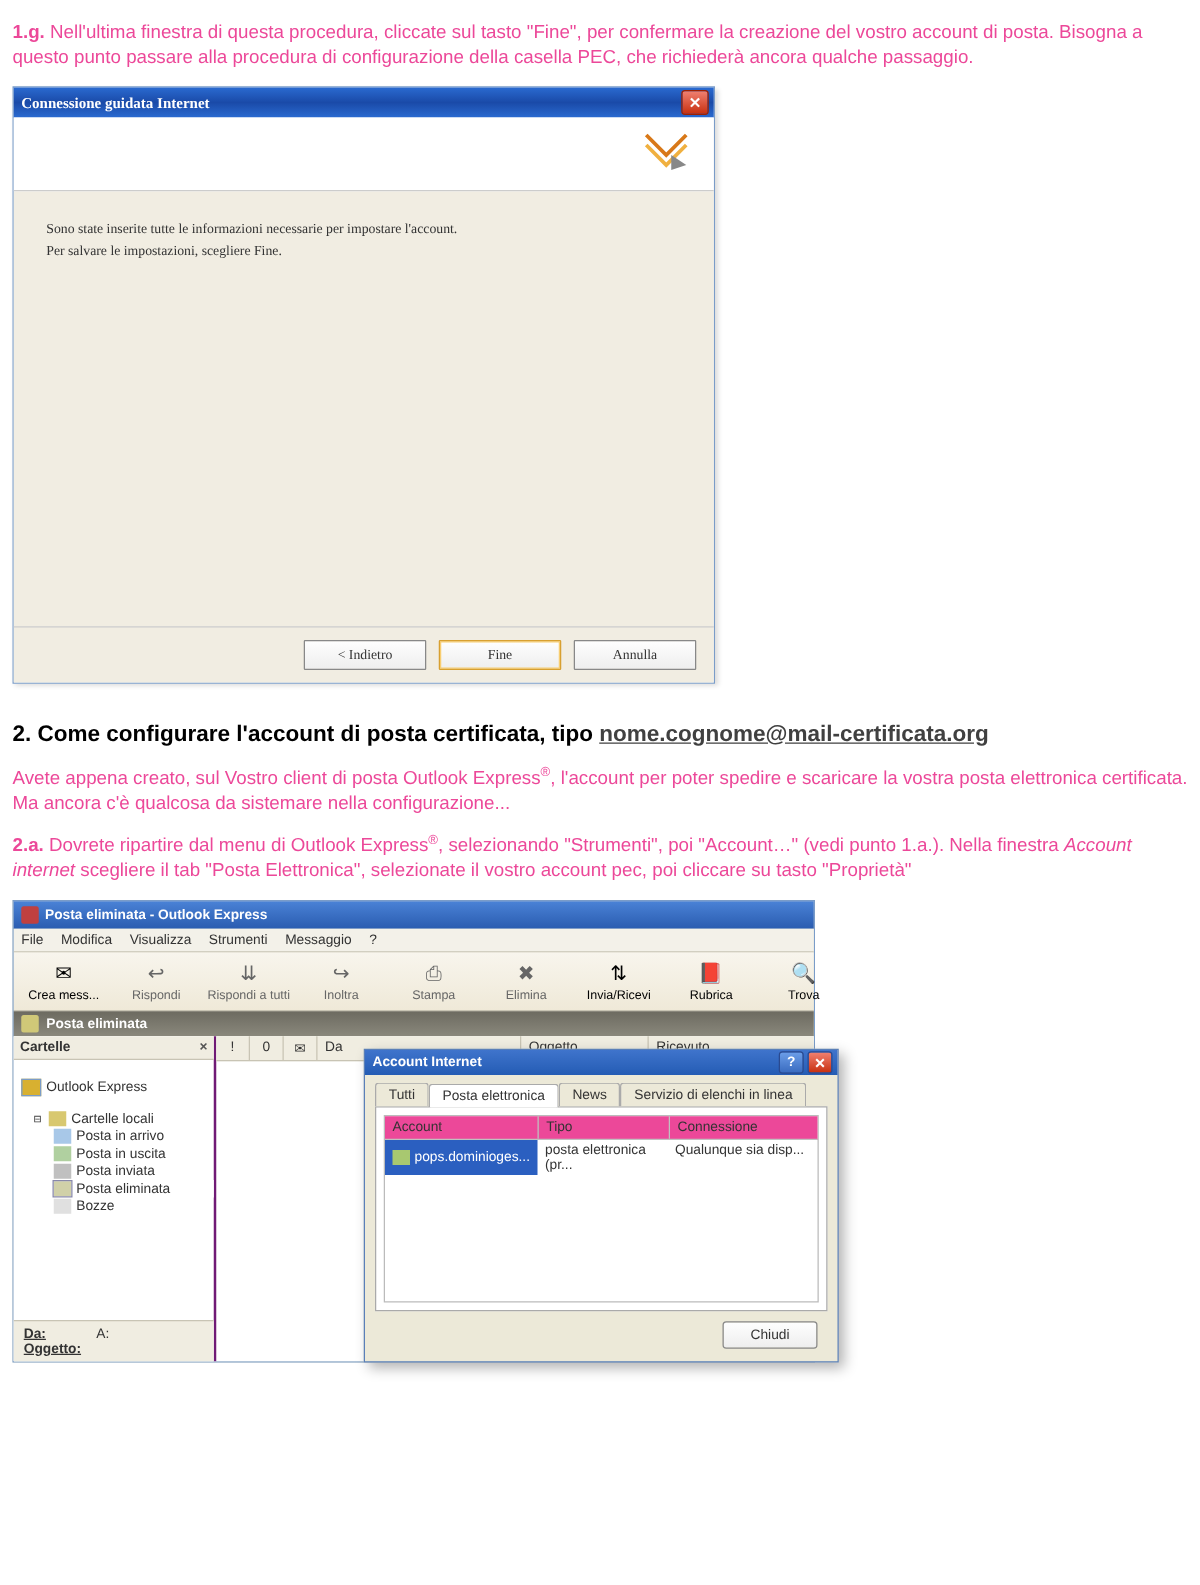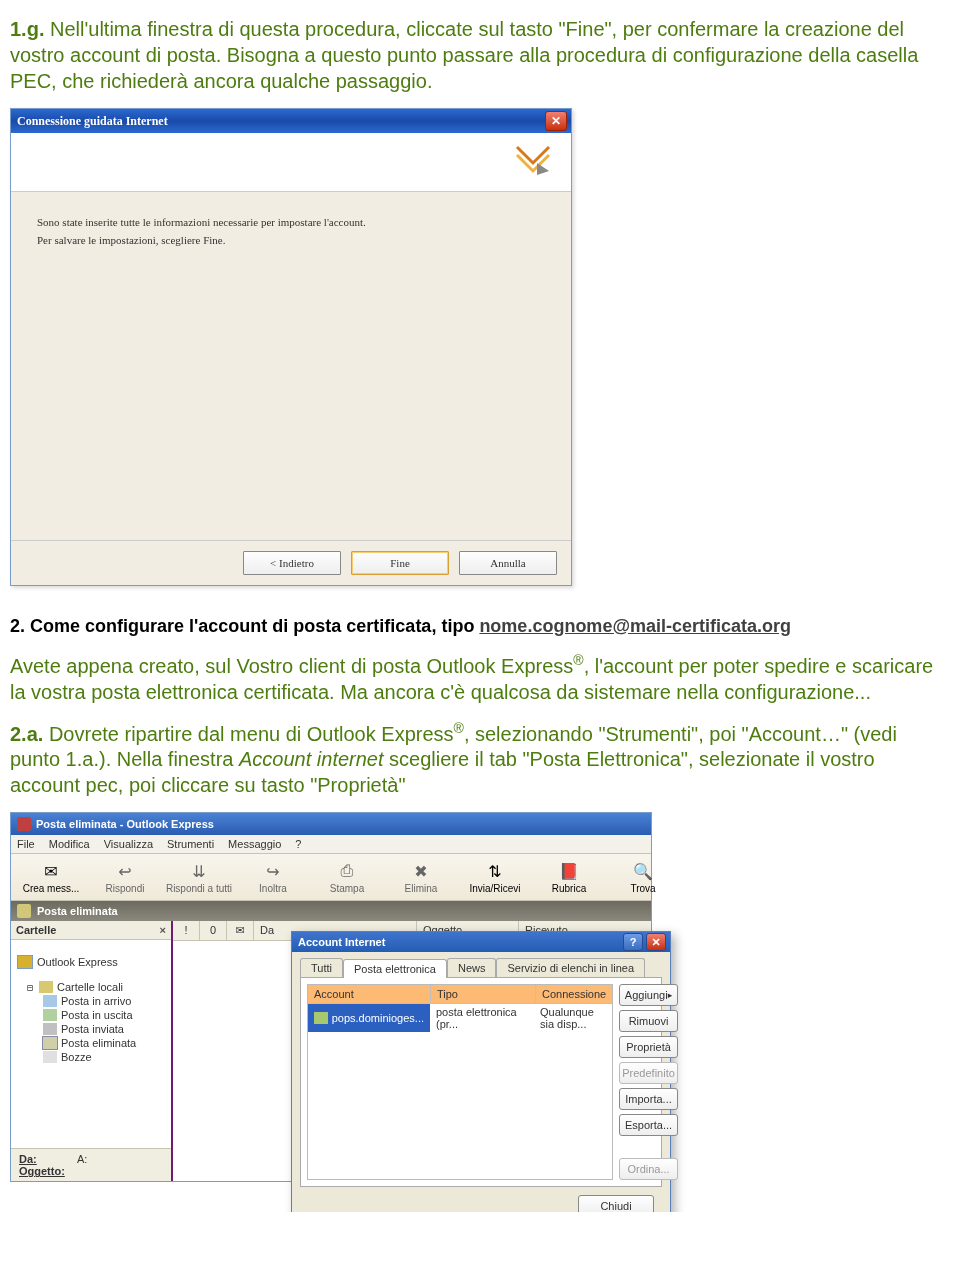--- a/index.html
+++ b/index.html
@@ -6,23 +6,23 @@
     margin: 0;
     padding: 0;
     font-family: Arial, Helvetica, sans-serif;
     background: #fff;
     width: 960px;
   }
   .page {
     padding: 8px 10px 20px 10px;
   }
   .para {
-    font-size: 20px;
+    font-size: 15px;
     line-height: 1.3;
-    color: #4d7c0f;
+    color: #ec4899;
     margin: 8px 0 14px 0;
   }
   .para .lead { font-weight: bold; }
   .h2row {
     font-size: 18px;
     font-weight: bold;
     color: #000;
     margin: 30px 0 14px 0;
   }
   .underline-link {
@@ -228,21 +228,21 @@
   .acct-close{background:linear-gradient(#f08070,#c83010);font-weight:bold;}
   .acct-body{padding:6px 8px 10px 8px;}
   .tabs{display:flex;gap:0;}
   .tab{
     padding:3px 10px;border:1px solid #aaa;border-bottom:none;background:#ece9d8;
     font-size:11px;border-top-left-radius:3px;border-top-right-radius:3px;cursor:pointer;
   }
   .tab.active{background:#fff;position:relative;top:1px;}
   .acct-main{display:flex;border:1px solid #aaa;background:#fff;padding:6px;gap:6px;min-height:150px;}
   .acct-list{flex:1;border:1px solid #bbb;}
-  .acct-list-head{display:flex;background:#fdba74;border-bottom:1px solid #c0c0c0;}
+  .acct-list-head{display:flex;background:#ec4899;border-bottom:1px solid #c0c0c0;}
   .acct-list-head .acol{padding:3px 6px;border-right:1px solid #c0c0c0;font-size:11px;}
   .acol.a1{width:110px;}
   .acol.a2{width:92px;}
   .acol.a3{flex:1;border-right:none;}
   .acct-row{display:flex;font-size:11px;}
   .acct-row .acell{padding:2px 6px;}
   .acct-row .acell.a1{width:110px;background:#2b5fc0;color:#fff;display:flex;align-items:center;gap:4px;}
   .acct-row .acell.a2{width:92px;}
   .acct-row .acell.a3{flex:1;}
   .rowico{width:14px;height:12px;background:#a8c870;display:inline-block;}
@@ -437,30 +437,20 @@
             </div>
             <div class="acct-row">
               <div class="acell a1">
                   <span class="rowico"></span>
                   <span>pops.dominioges...</span>
                 </div>
               <div class="acell a2">posta elettronica (pr...</div>
               <div class="acell a3">Qualunque sia disp...</div>
             </div>
           </div>
-          <div class="sidebtns">
-            <div class="sbtn arrow">Aggiungi</div>
-            <div class="sbtn">Rimuovi</div>
-            <div class="sbtn">Proprietà</div>
-            <div class="sbtn dis">Predefinito</div>
-            <div class="sbtn">Importa...</div>
-            <div class="sbtn">Esporta...</div>
-            <div style="height:14px"></div>
-            <div class="sbtn dis">Ordina...</div>
-          </div>
         </div>
         <div class="acct-footer">
           <div class="sbtn" style="width:70px">Chiudi</div>
         </div>
       </div>
     </div>
 
   </div>
 
 </div>

